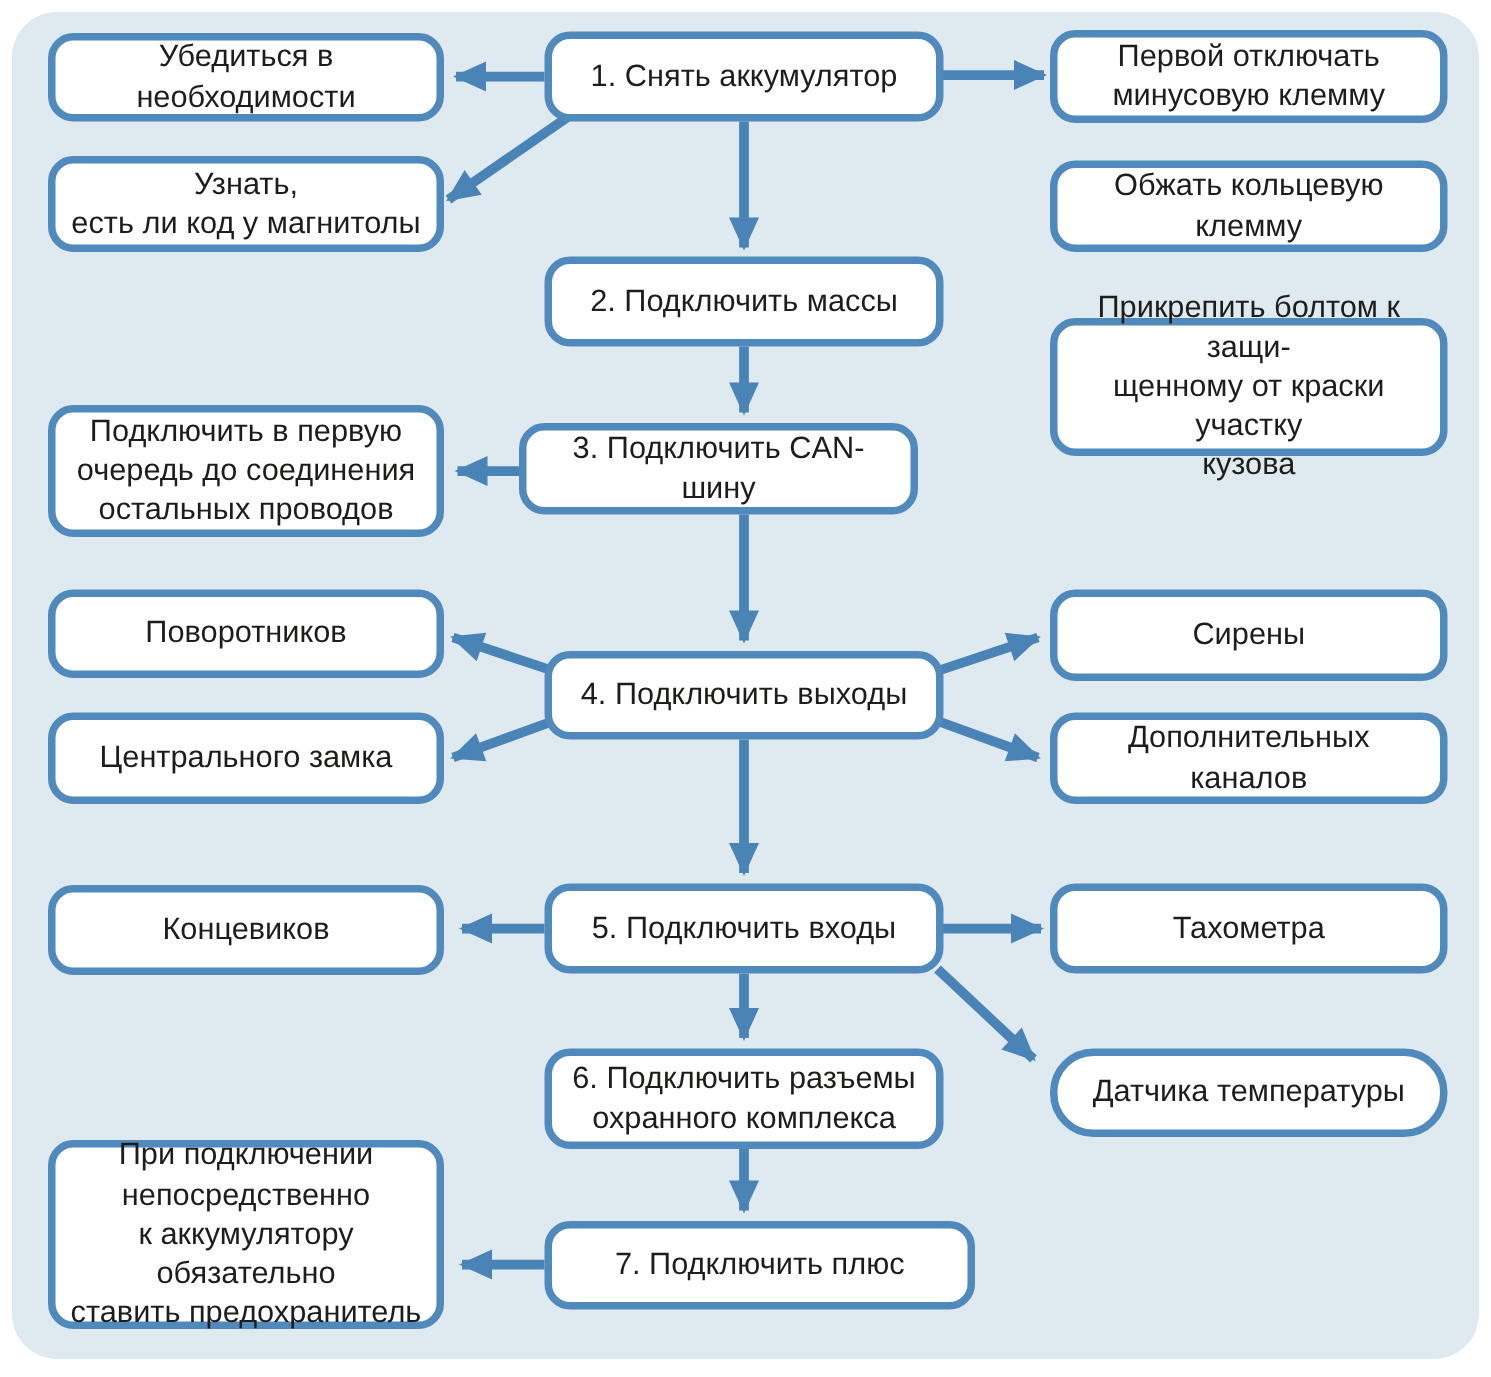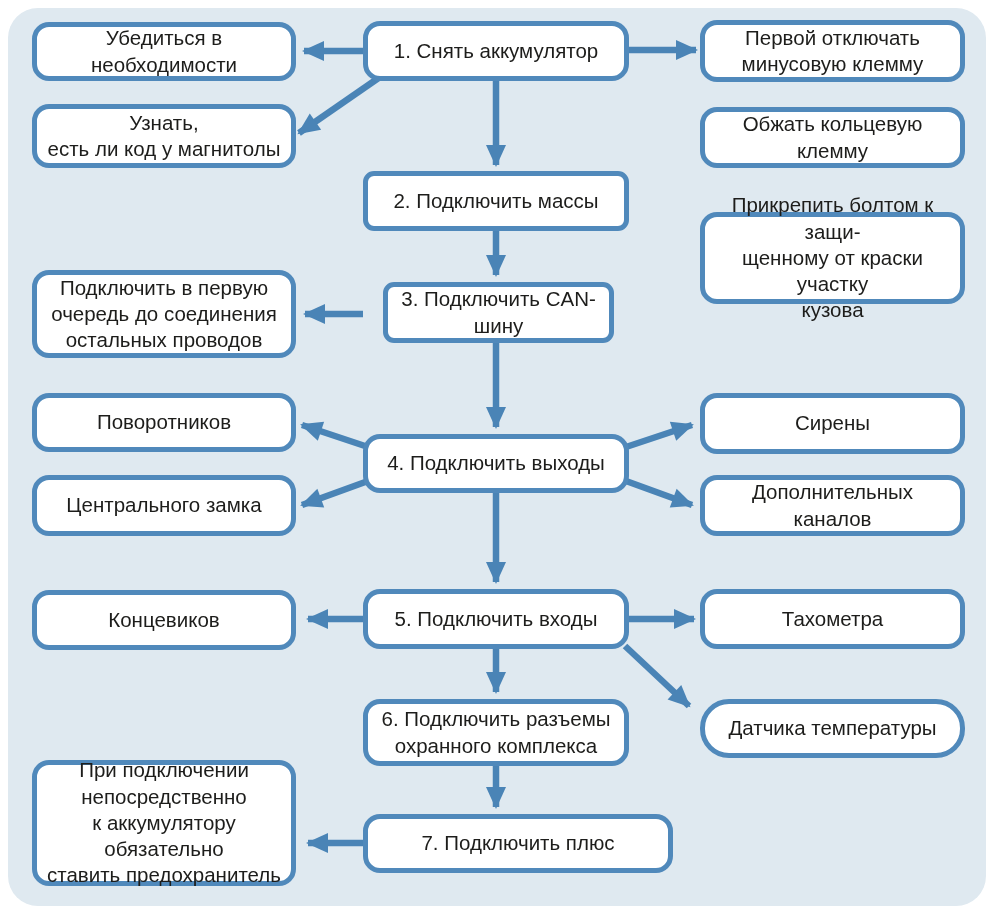--- a/index.html
+++ b/index.html
@@ -50,27 +50,27 @@
     <path d="M496,493 L496,582" marker-end="url(#ah)"></path>
     <path d="M363,619 L308,619" marker-end="url(#ah)"></path>
     <path d="M628,619 L694,619" marker-end="url(#ah)"></path>
     <path d="M625,646 L689,706" marker-end="url(#ah)"></path>
     <path d="M496,649 L496,692" marker-end="url(#ah)"></path>
     <path d="M496,766 L496,807" marker-end="url(#ah)"></path>
     <path d="M363,843 L308,843" marker-end="url(#ah)"></path>
   </svg>
 
   <div class="node" style="left:363px;top:21px;width:266px;height:60px;">1. Снять аккумулятор</div>
-  <div class="node" style="left:363px;top:171px;width:266px;height:60px;border-radius:11px;">2. Подключить массы</div>
-  <div class="node" style="left:383px;top:282px;width:231px;height:61px;border-radius:11px;">3. Подключить CAN-шину</div>
+  <div class="node" style="left:363px;top:171px;width:266px;height:60px;">2. Подключить массы</div>
+  <div class="node" style="left:346px;top:282px;width:266px;height:61px;">3. Подключить CAN-шину</div>
   <div class="node" style="left:363px;top:434px;width:266px;height:59px;">4. Подключить выходы</div>
   <div class="node" style="left:363px;top:589px;width:266px;height:60px;">5. Подключить входы</div>
   <div class="node" style="left:363px;top:699px;width:266px;height:67px;">6. Подключить разъемы
 охранного комплекса</div>
-  <div class="node" style="left:363px;top:814px;width:310px;height:59px;">7. Подключить плюс</div>
+  <div class="node" style="left:363px;top:814px;width:287px;height:59px;">7. Подключить плюс</div>
 
   <div class="node" style="left:32px;top:22px;width:264px;height:59px;">Убедиться в необходимости</div>
   <div class="node" style="left:32px;top:104px;width:264px;height:64px;">Узнать,
 есть ли код у магнитолы</div>
   <div class="node" style="left:32px;top:270px;width:264px;height:88px;">Подключить в первую
 очередь до соединения
 остальных проводов</div>
   <div class="node" style="left:32px;top:393px;width:264px;height:59px;">Поворотников</div>
   <div class="node" style="left:32px;top:475px;width:264px;height:61px;text-align:right;">Центрального замка</div>
   <div class="node" style="left:32px;top:590px;width:264px;height:60px;">Концевиков</div>

